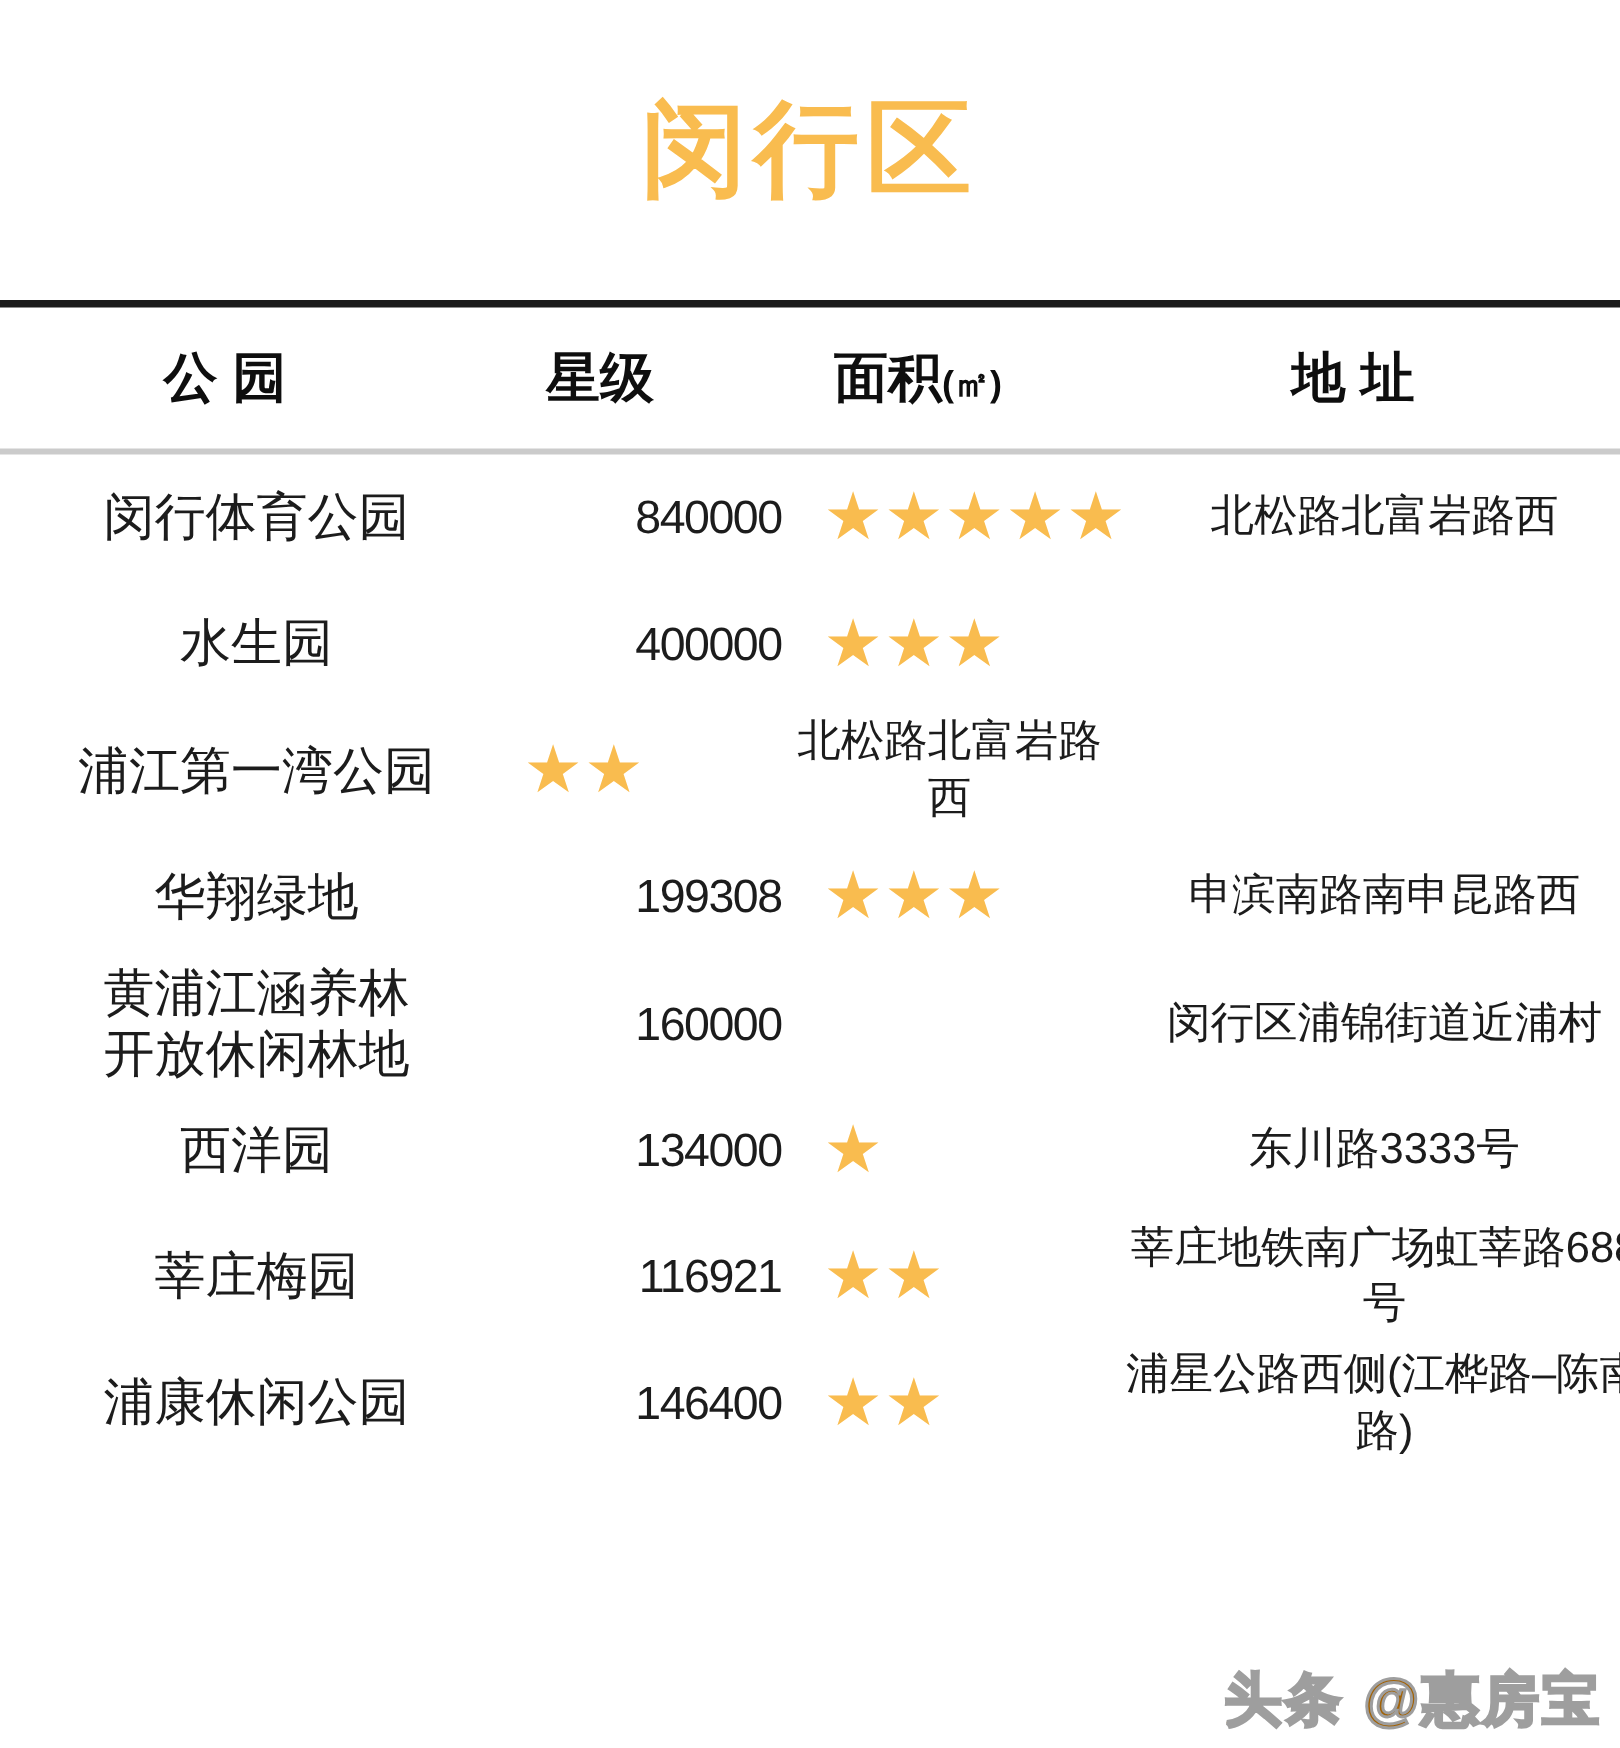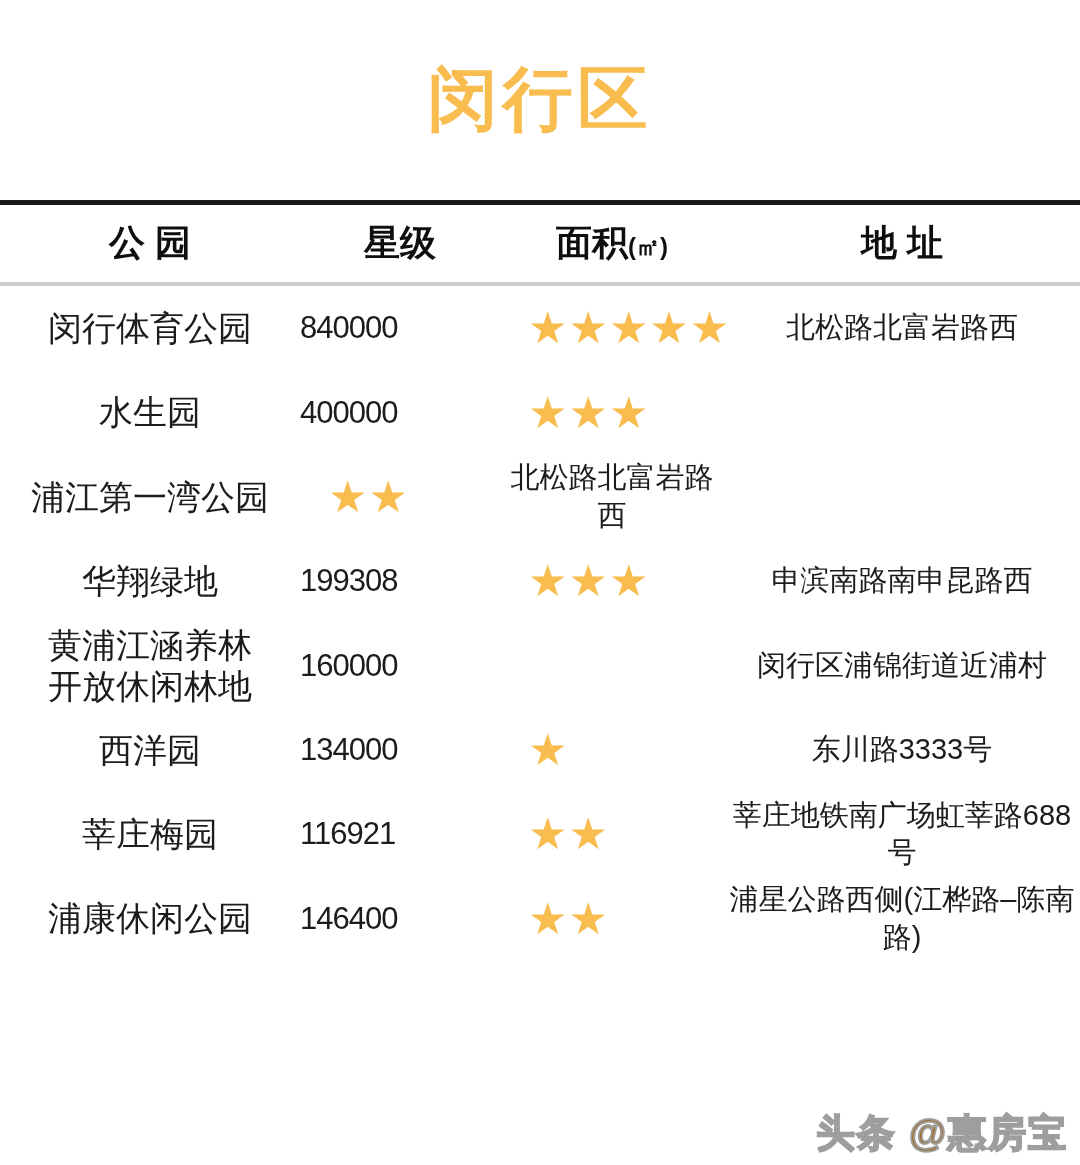--- a/index.html
+++ b/index.html
@@ -29,46 +29,47 @@
     letter-spacing:5px;
     color:var(--accent);
   }
   .divider-dark{height:5px;background:var(--divider_dark);}
   .divider-light{height:4px;background:var(--divider_light);}
   .grid-row{
     display:grid;
     grid-template-columns:300px 200px 224px 356px;
     align-items:center;
   }
-  .header-row{height:77px;border-radius:15px;}
+  .header-row{height:94px;border-radius:15px;}
   .header-cell{
     text-align:center;
     font-size:36px;
     font-weight:800;
     color:#0E0E0E;
   }
   .header-cell .unit{
     font-size:24px;
     font-weight:700;
   }
   .table-body{
     height:675px;
     display:flex;
     flex-direction:column;
+    margin-left:21px;
   }
   .table-row{flex:1;}
   .cell-park{
     text-align:center;
     font-size:34px;
     white-space:pre-line;
     line-height:1.2;
     color:var(--text);
   }
   .cell-area{
-    text-align:left;
+    text-align:right;
     font-size:31px;
     letter-spacing:-1px;
     color:var(--text);
   }
   .cell-stars{
     padding-left:28px;
     font-size:44px;
     line-height:1;
     color:var(--accent);
     letter-spacing:1px;

